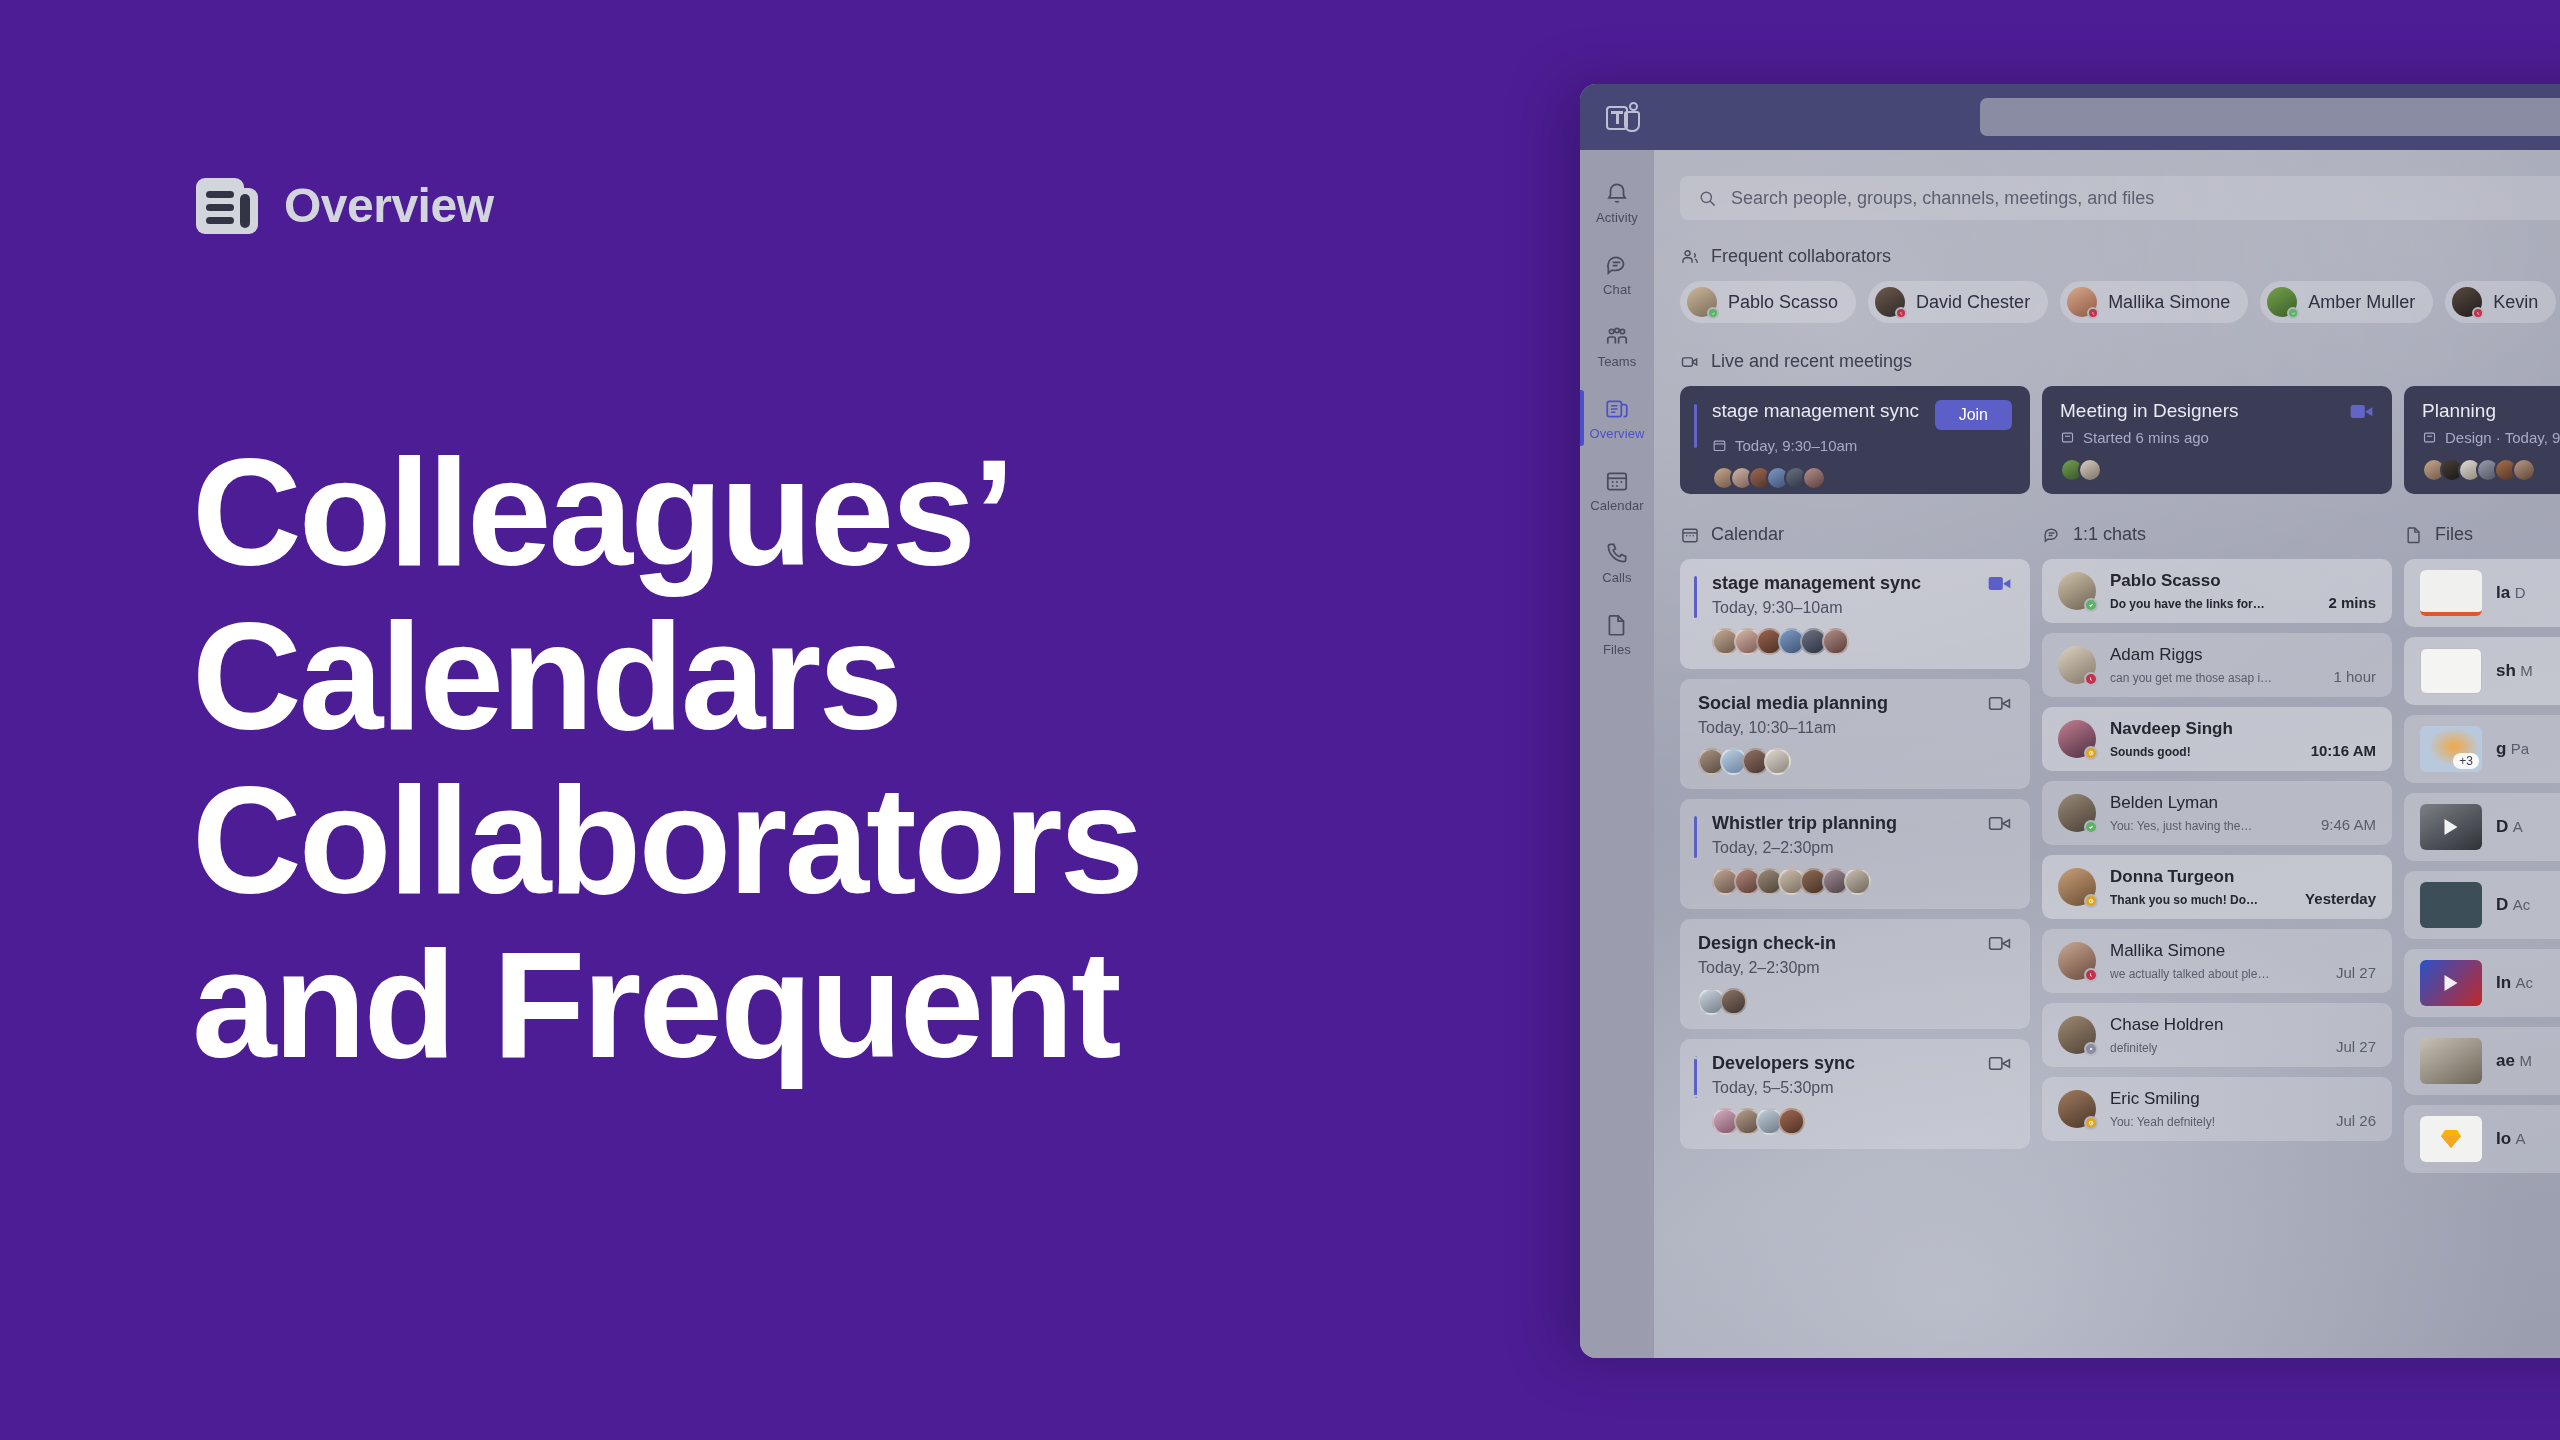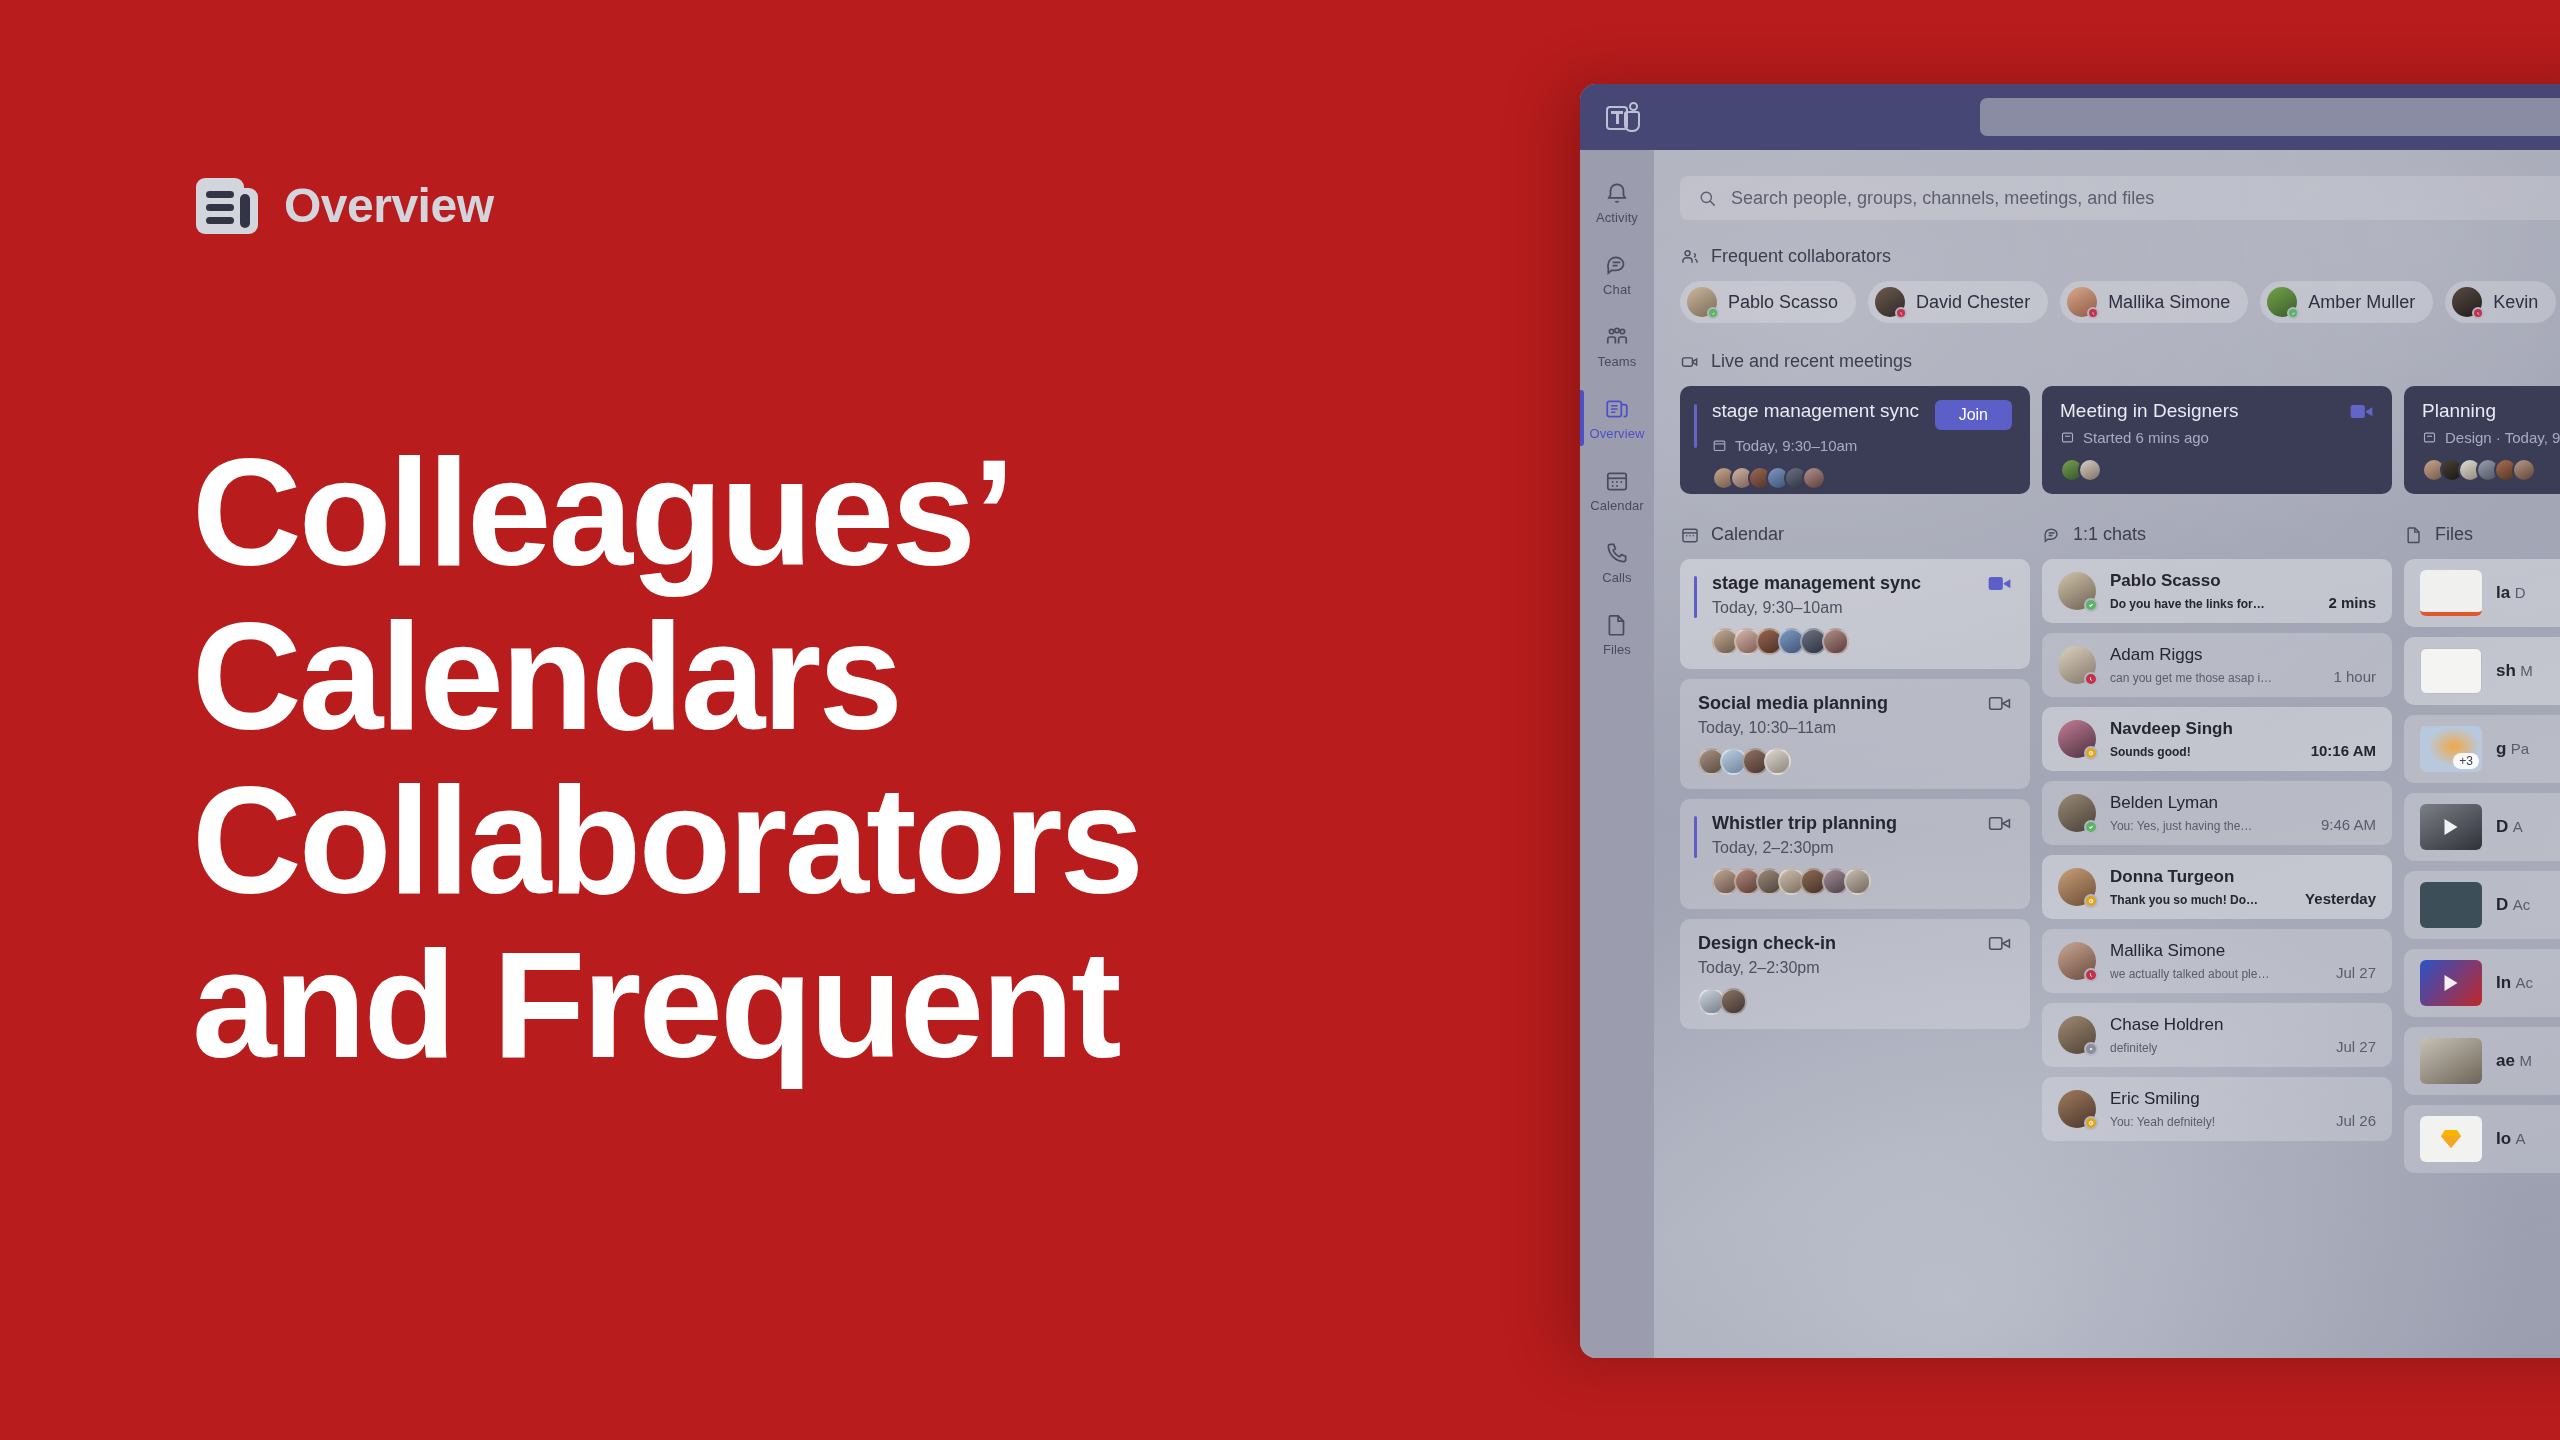--- a/index.html
+++ b/index.html
@@ -2,21 +2,21 @@
 <html><head>
 <meta charset="utf-8">
 <style>
   * { box-sizing: border-box; margin: 0; padding: 0; }
   html, body {
     width: 2560px; height: 1440px;
     background: #343447;
     font-family: "Liberation Sans", sans-serif;
     overflow: hidden;
   }
-  .stage { position: relative; width: 2560px; height: 1440px; background: #b91c1c; }
+  .stage { position: relative; width: 2560px; height: 1440px; background: #4c1d95; }
 
   
   .left-pane { position: absolute; left: 0; top: 0; width: 1580px; height: 1440px; }
 
   .eyebrow { position: absolute; left: 196px; top: 178px; display: flex; align-items: center; gap: 26px; }
   .eyebrow-icon { width: 62px; height: 56px; position: relative; flex: none; }
   .eyebrow-icon .sheet {
     position: absolute; left: 0; top: 0; width: 48px; height: 56px;
     background: #d3d5dd; border-radius: 9px;
   }
@@ -589,20 +589,39 @@
                   </svg>
                 </div>
                 <div class="evt-time">Today, 2–2:30pm</div>
                 <div class="evt-avs">
                   <span class="av" style="width:27px;height:27px;background:linear-gradient(150deg,#cdd6de,#737d88)"></span>
                   <span class="av" style="width:27px;height:27px;background:linear-gradient(150deg,#8a7468,#403430)"></span>
                 </div>
               </div>
             </div>
 
+            <div class="card">
+              <span class="evt-accent dashed"></span>
+              <div class="evt-body indent">
+                <div class="evt-top">
+                  <span class="evt-title">Developers sync</span>
+                  <svg class="cam-outline" viewBox="0 0 24 18" fill="none" stroke="currentColor" stroke-width="1.6">
+                    <rect x="1" y="3" width="13" height="12" rx="2"></rect>
+                      <path d="M15 9l7-4v8l-7-4z"></path>
+                  </svg>
+                </div>
+                <div class="evt-time">Today, 5–5:30pm</div>
+                <div class="evt-avs">
+                  <span class="av" style="width:27px;height:27px;background:linear-gradient(150deg,#d6aec2,#7d5468)"></span>
+                  <span class="av" style="width:27px;height:27px;background:linear-gradient(150deg,#b59d8a,#5e4d42)"></span>
+                  <span class="av" style="width:27px;height:27px;background:linear-gradient(150deg,#c2cedb,#6c7884)"></span>
+                  <span class="av" style="width:27px;height:27px;background:linear-gradient(150deg,#a06a52,#4e3126)"></span>
+                </div>
+              </div>
+            </div>
           </div>
 
           <div class="col">
             <div class="sec-head">
               <svg class="ico" viewBox="0 0 24 24" fill="none" stroke="currentColor" stroke-width="1.7">
                 <path d="M4 11a7 6 0 1 1 7 6H7l-3 2.5V15.5A5.8 5.8 0 0 1 4 11z"></path>
                   <path d="M8 9.5h7M8 12.5h4.5"></path>
               </svg>
               <span class="sec-title">1:1 chats</span>
             </div>

